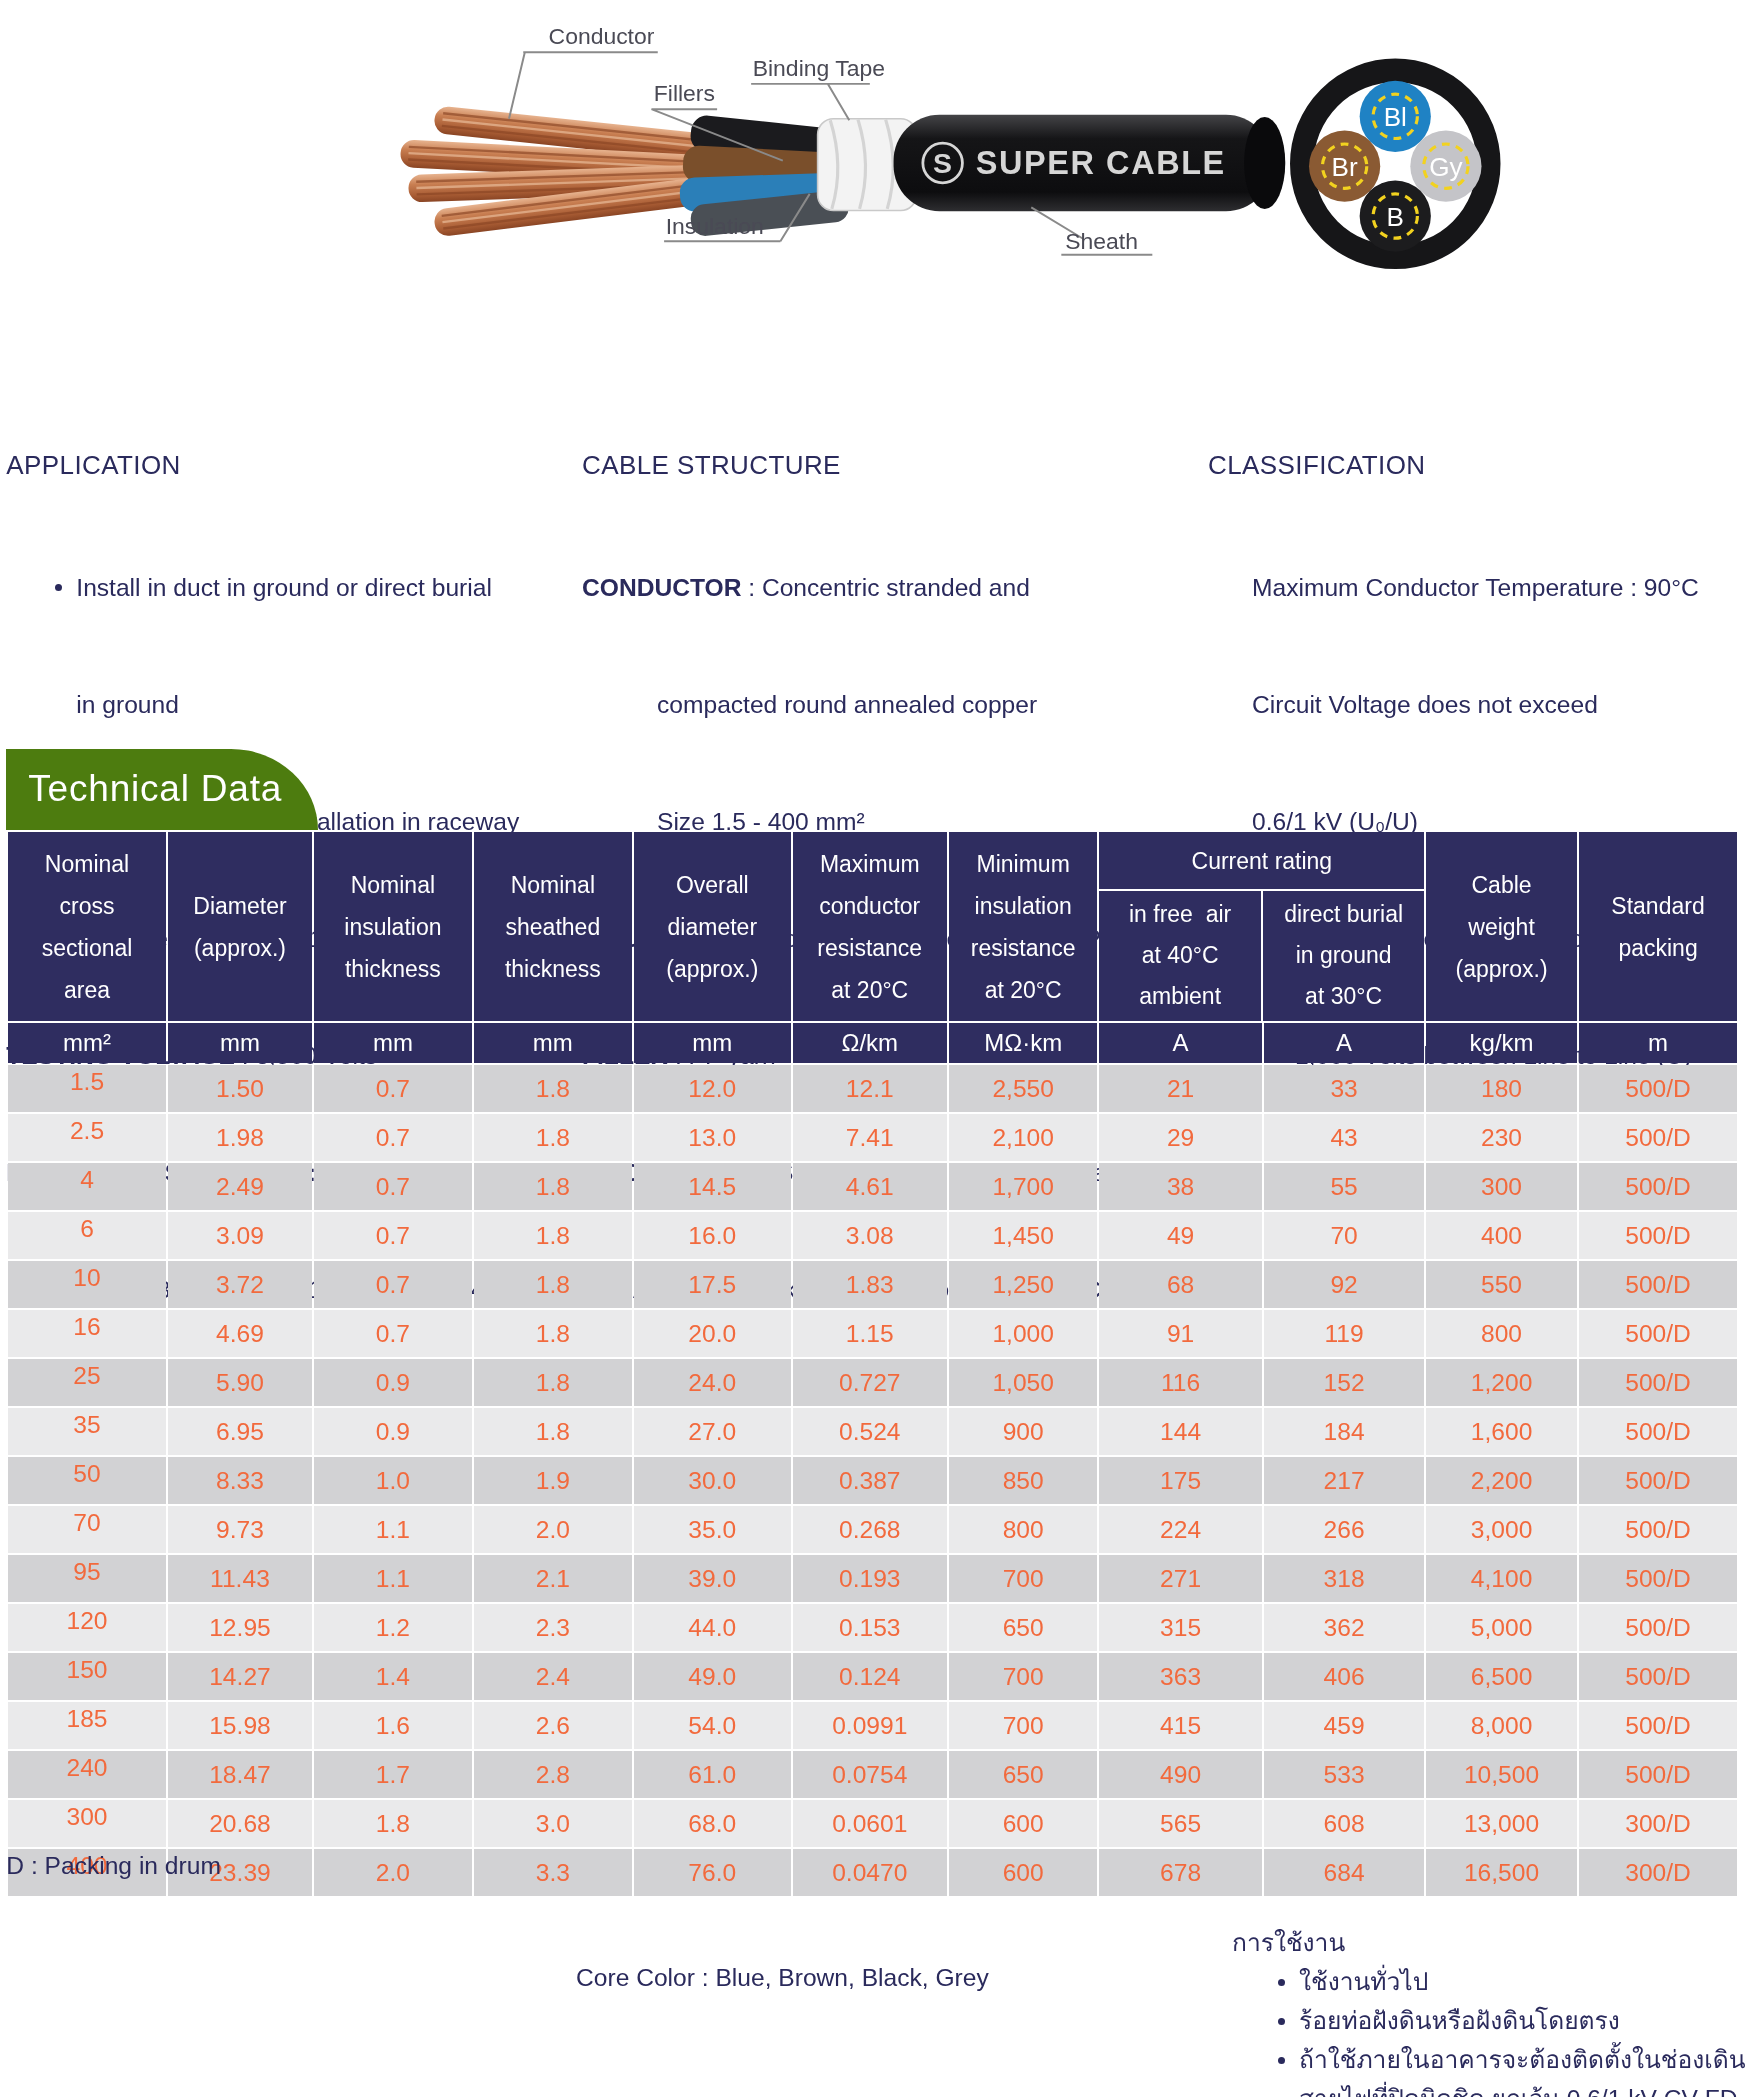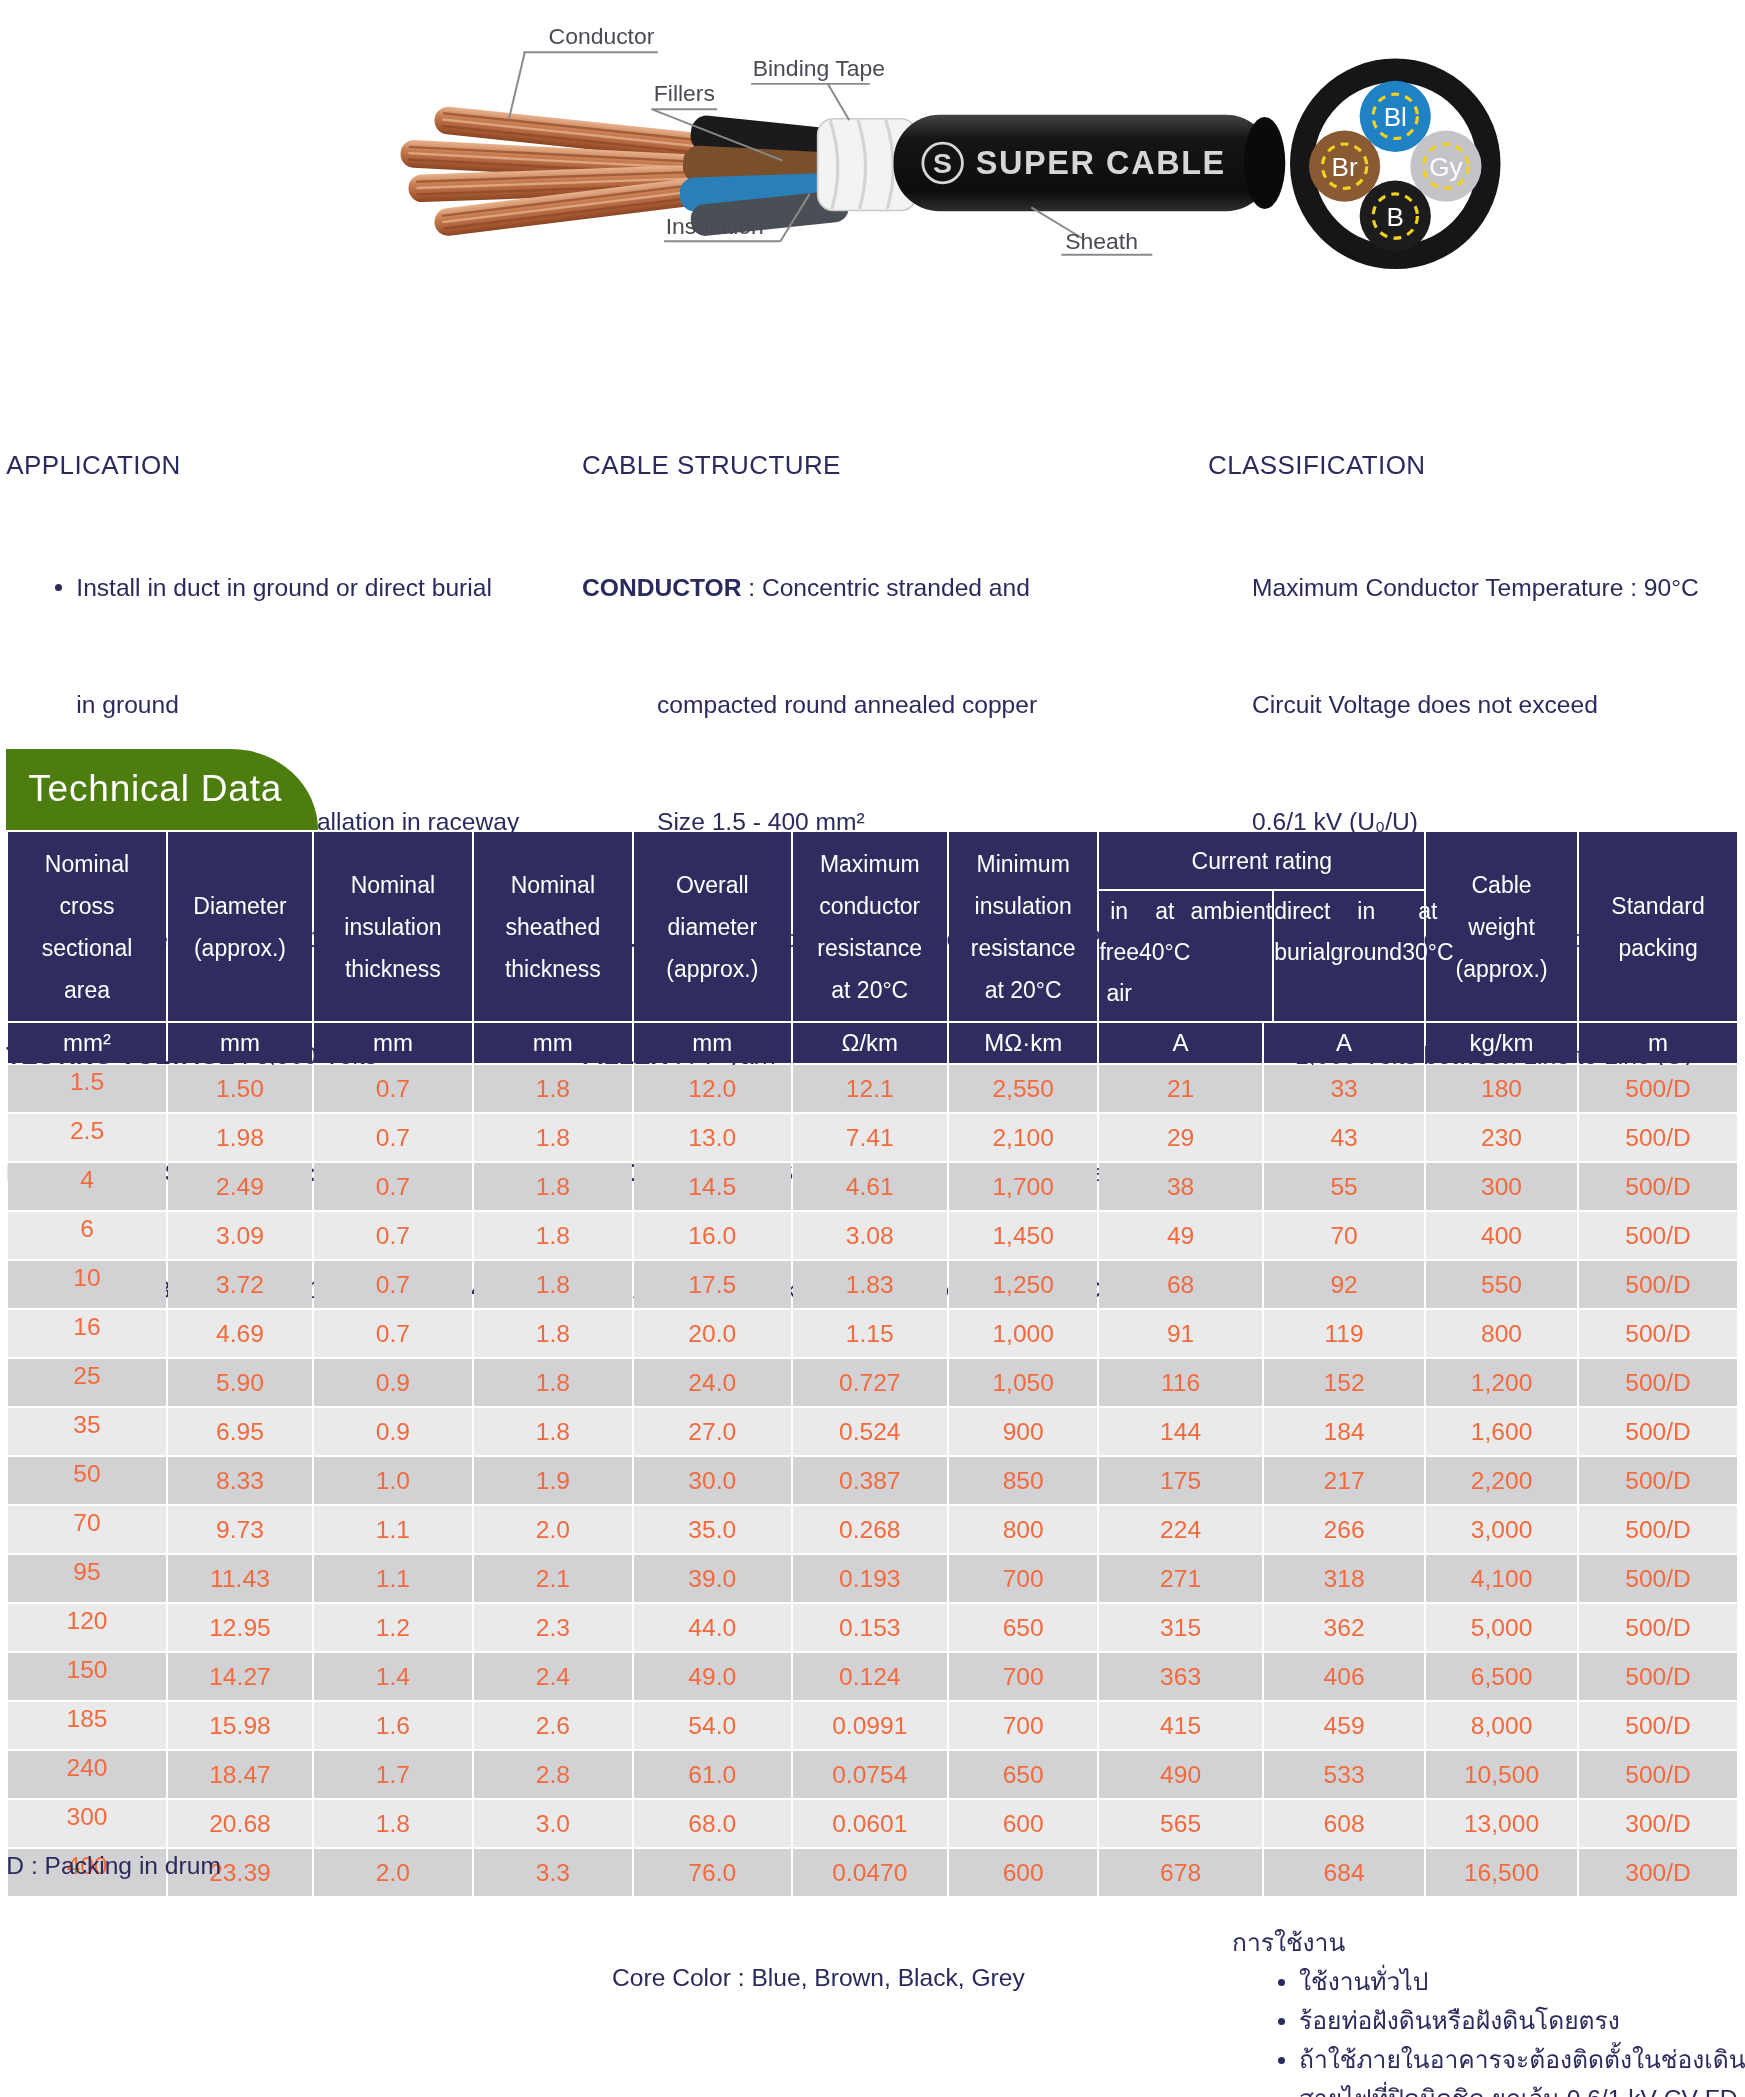--- a/index.html
+++ b/index.html
@@ -31,21 +31,21 @@
 
   
   #tech-table{left:6.3px;top:830px;}
   table{border-collapse:separate;border-spacing:2.4px;width:1733px;table-layout:fixed;}
   th{background:#2F2D60;color:#ffffff;font-weight:normal;font-size:23px;padding:0;}
   .main-hdr th{height:189px;vertical-align:middle;}
   .hl{line-height:42px;white-space:pre-wrap;}
   .cr-th{vertical-align:top;}
   .cr-title{height:56px;line-height:56px;border-bottom:2.4px solid #ffffff;}
   .cr-subs{display:flex;height:130px;}
-  .cr-sub{flex:1;display:flex;flex-direction:row;justify-content:center;}
+  .cr-sub{flex:1;display:flex;flex-direction:column;justify-content:center;}
   .cr-sub + .cr-sub{border-left:2.4px solid #ffffff;text-align:center;}
   .cr-sub .hl{line-height:41px;}
   .unit-row th{height:40px;font-size:24px;}
   tbody td{height:47px;text-align:center;vertical-align:middle;
       font-size:24.6px;color:#F26A3D;padding:0;}
   tbody tr:nth-child(odd) td{background:#D2D2D4;}
   tbody tr:nth-child(even) td{background:#EAEAEB;}
   tbody td span{display:inline-block;}
   tbody td span.first{position:relative;top:-6.3px;}
 
@@ -523,21 +523,21 @@
           <td><span>678</span></td>
           <td><span>684</span></td>
           <td><span>16,500</span></td>
           <td><span>300/D</span></td>
         </tr>
       </tbody>
 </table>
 </div>
 
 <div class="abs footer-note" style="left:6.3px;top:1852px;">D : Packing in drum</div>
-<div class="abs footer-note" style="left:612px;top:1964px;">Core Color : Blue, Brown, Black, Grey</div>
+<div class="abs footer-note" style="left:576px;top:1964px;">Core Color : Blue, Brown, Black, Grey</div>
 
 <div id="usage" class="abs" style="left:1232px;top:1923px;width:514px;">
   <div>การใช้งาน</div>
   <div class="u-line">ใช้งานทั่วไป</div>
   <div class="u-line">ร้อยท่อฝังดินหรือฝังดินโดยตรง</div>
   <div class="u-line">ถ้าใช้ภายในอาคารจะต้องติดตั้งในช่องเดิน</div>
   <div class="u-cont">สายไฟที่ปิดมิดชิด ยกเว้น 0.6/1 kV CV-FD</div>
 </div>
 
 

